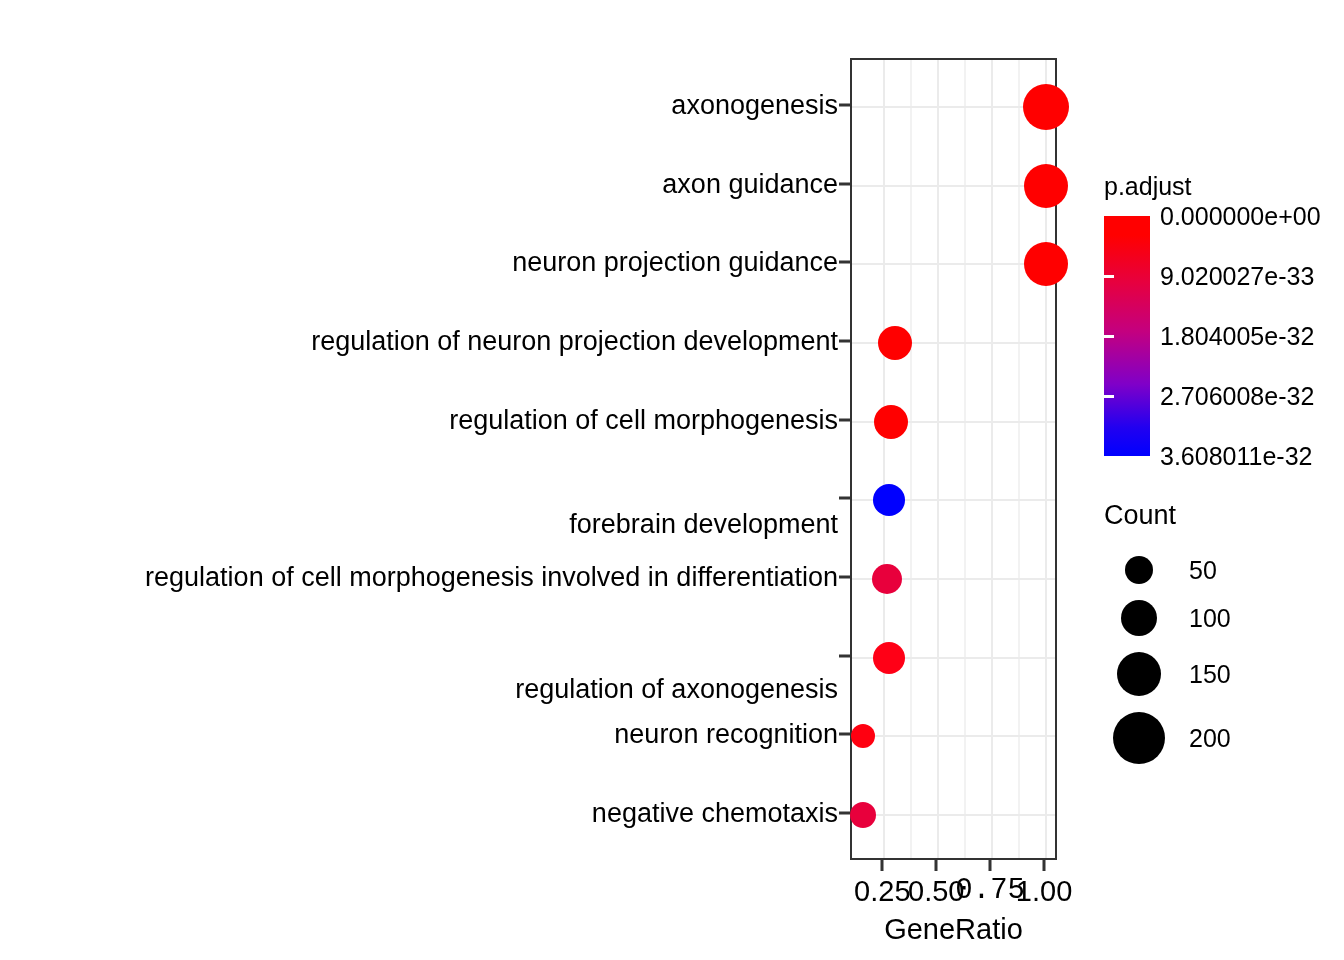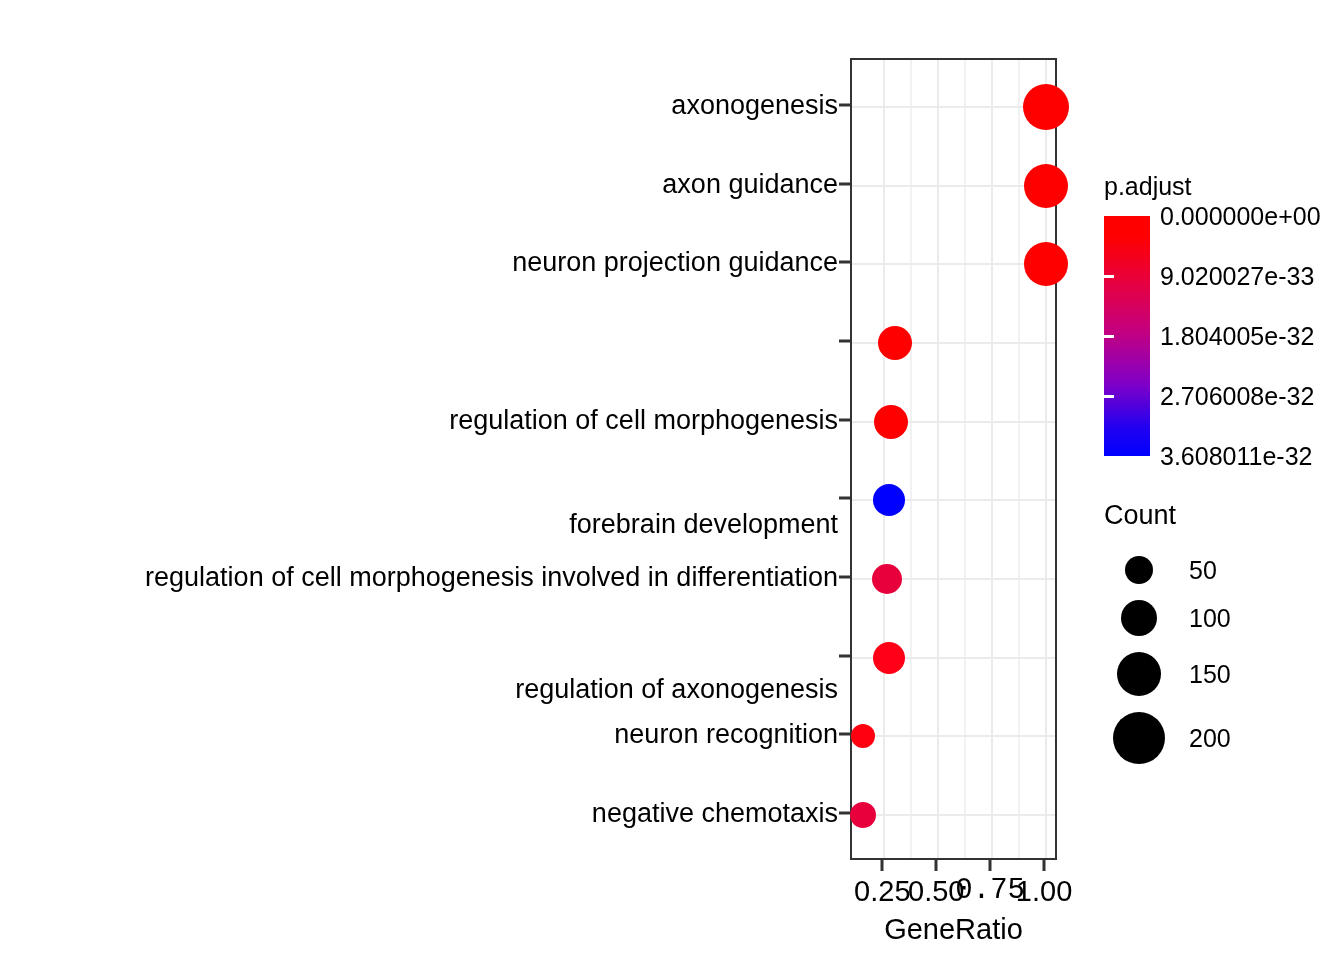--- a/index.html
+++ b/index.html
@@ -203,20 +203,21 @@
 
 <div id="figure">
 
   <div class="ylabels">
       <div class="ylabel" style="top: 105.176px;">axonogenesis</div>
       <div class="ytick" style="top: 105.176px;"></div>
       <div class="ylabel" style="top: 183.804px; padding-left: 40px;">axon guidance</div>
       <div class="ytick" style="top: 183.804px;"></div>
       <div class="ylabel" style="top: 262.431px;">neuron projection guidance</div>
       <div class="ytick" style="top: 262.431px;"></div>
+      <div class="ylabel" style="top: 341.059px;">regulation of neuron projection development</div>
       <div class="ytick" style="top: 341.059px;"></div>
       <div class="ylabel" style="top: 419.686px;">regulation of cell morphogenesis</div>
       <div class="ytick" style="top: 419.686px;"></div>
       <div class="ylabel" style="top: 524px; padding-left: 31px;">forebrain development</div>
       <div class="ytick" style="top: 498.314px;"></div>
       <div class="ylabel" style="top: 576.941px;">regulation of cell morphogenesis involved in differentiation</div>
       <div class="ytick" style="top: 576.941px;"></div>
       <div class="ylabel" style="top: 689px;">regulation of axonogenesis</div>
       <div class="ytick" style="top: 655.569px;"></div>
       <div class="ylabel" style="top: 734.196px;">neuron recognition</div>

